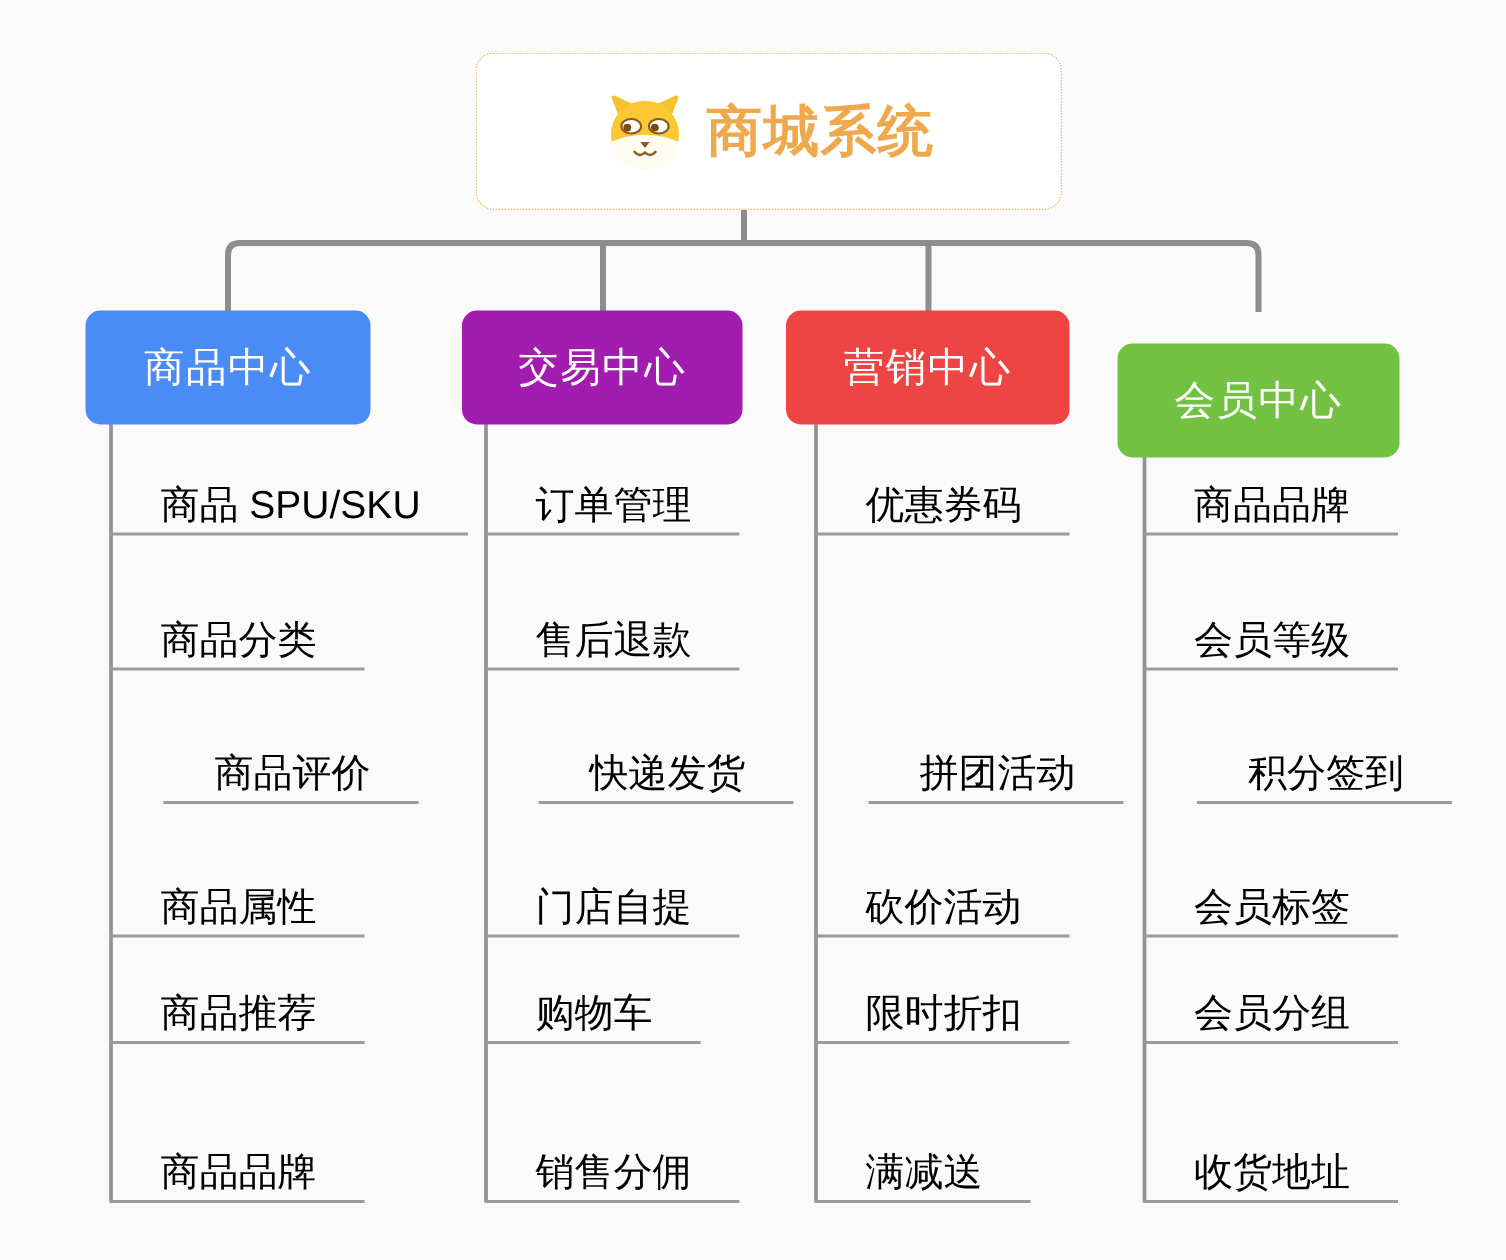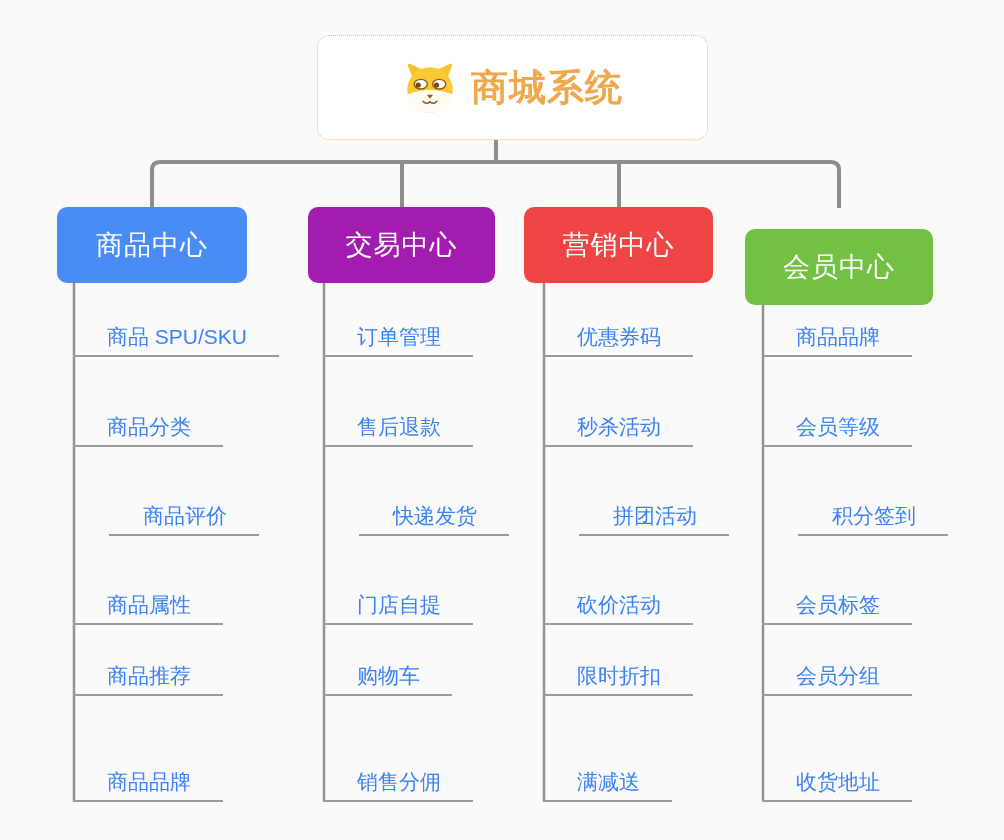--- a/index.html
+++ b/index.html
@@ -48,21 +48,21 @@
   .c0{left:73px;}
   .c1{left:323px;text-align:right;}
   .c2{left:543px;}
   .c3{left:762px;}
   .slot{position:absolute;left:0;}
   .s0{top:53px;}.s1{top:143px;}.s2{top:232px;margin-left:36px;}.s3{top:321px;}.s4{top:392px;}.s5{top:498px;}
   .topic{
     display:inline-block;
     padding:0 32px 5px 34px;
     border-bottom:2px solid #9B9B9B;
-    font-size:21px;line-height:27px;color:#3b82f6;
+    font-size:26px;line-height:27px;color:#000000;
     white-space:nowrap;
   }
 </style>
 </head>
 <body>
 
 <div class="stage">
 
   <svg class="connectors" width="1004" height="840" viewBox="0 0 1004 840">
 
@@ -120,21 +120,20 @@
     <div class="slot s0"><span class="topic">订单管理</span></div>
     <div class="slot s1"><span class="topic">售后退款</span></div>
     <div class="slot s2"><span class="topic">快递发货</span></div>
     <div class="slot s3"><span class="topic">门店自提</span></div>
     <div class="slot s4"><span class="topic">购物车</span></div>
     <div class="slot s5"><span class="topic">销售分佣</span></div>
   </div>
 
   <div class="col c2">
     <div class="slot s0"><span class="topic">优惠券码</span></div>
-    <div class="slot s1"><span class="topic">秒杀活动</span></div>
     <div class="slot s2"><span class="topic">拼团活动</span></div>
     <div class="slot s3"><span class="topic">砍价活动</span></div>
     <div class="slot s4"><span class="topic">限时折扣</span></div>
     <div class="slot s5"><span class="topic">满减送</span></div>
   </div>
 
   <div class="col c3">
     <div class="slot s0"><span class="topic">商品品牌</span></div>
     <div class="slot s1"><span class="topic">会员等级</span></div>
     <div class="slot s2"><span class="topic">积分签到</span></div>

